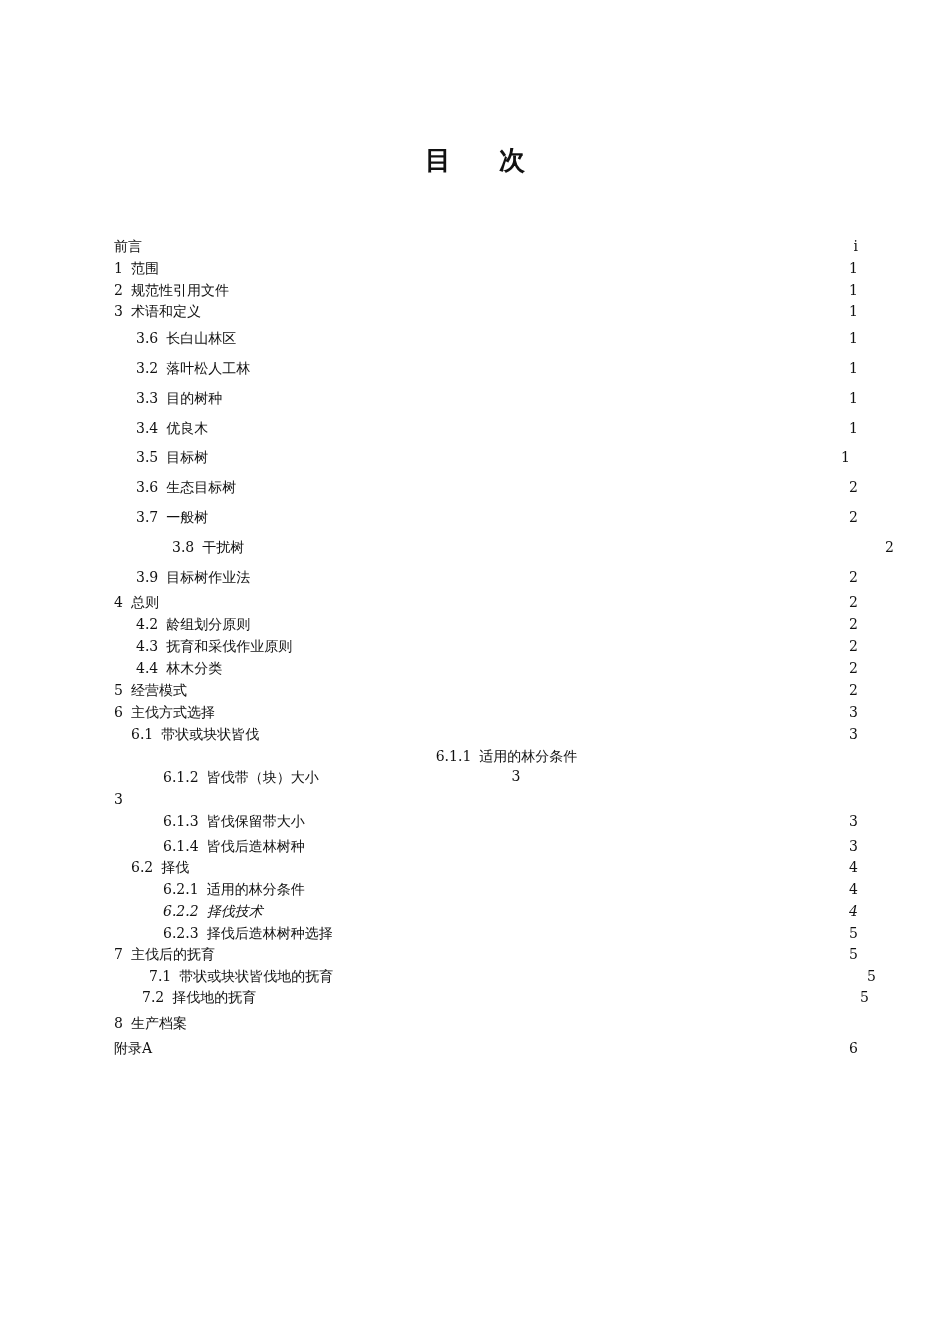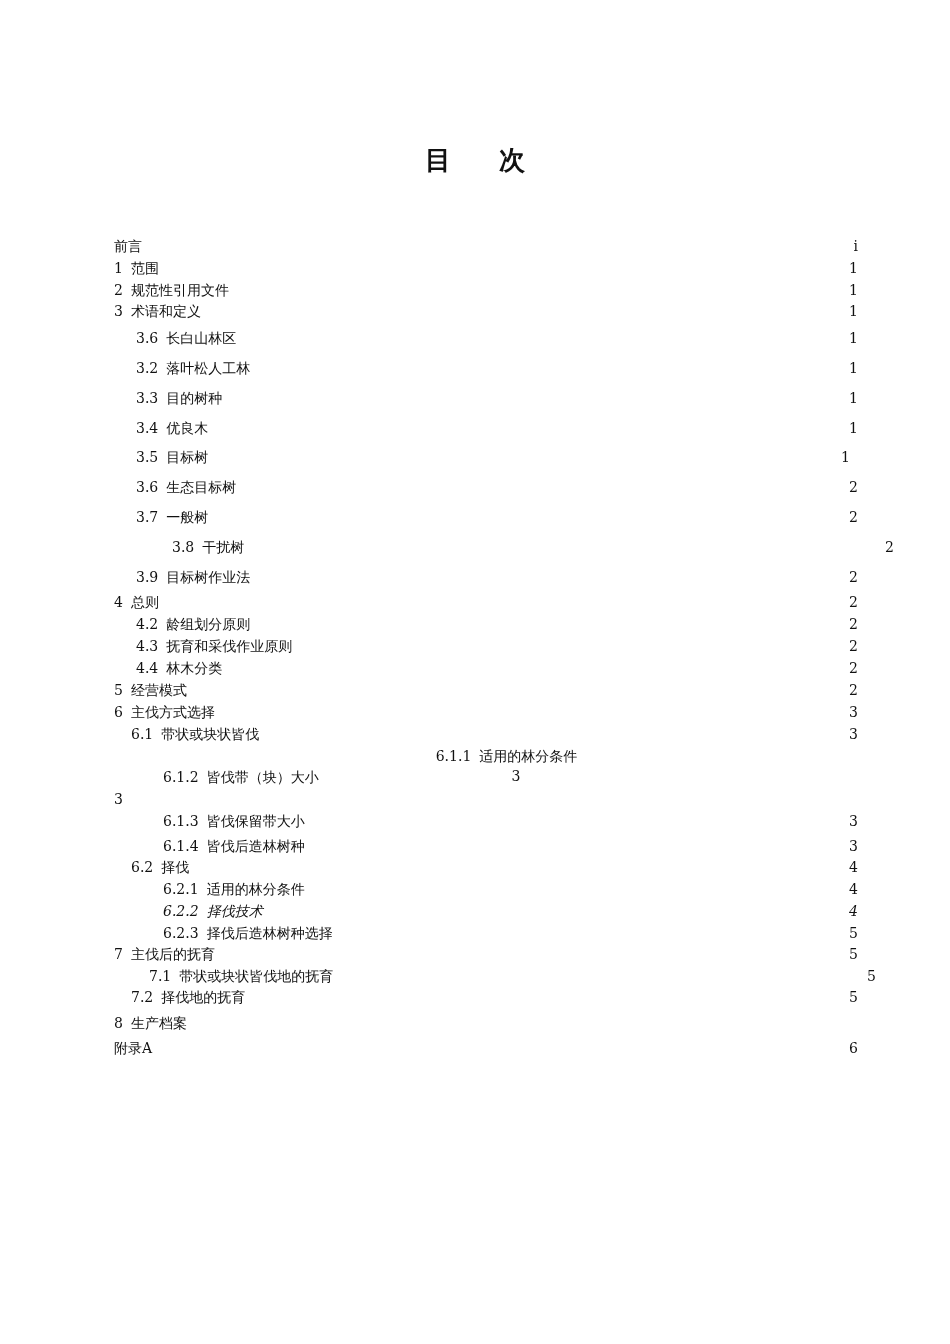--- a/index.html
+++ b/index.html
@@ -171,21 +171,21 @@
     <div class="toc-row" style="left: 114px; top: 944px; width: 744px;">
       <span class="toc-label"><span class="num">7</span><span>主伐后的抚育</span></span>
       <span class="toc-dots"></span>
       <span class="toc-page">5</span>
     </div>
     <div class="toc-row" style="left: 149px; top: 966px; width: 727px;">
       <span class="toc-label"><span class="num">7.1</span><span>带状或块状皆伐地的抚育</span></span>
       <span class="toc-dots"></span>
       <span class="toc-page">5</span>
     </div>
-    <div class="toc-row" style="left: 131px; top: 987px; width: 727px;">
+    <div class="toc-row" style="left: 142px; top: 987px; width: 727px;">
       <span class="toc-label"><span class="num">7.2</span><span>择伐地的抚育</span></span>
       <span class="toc-dots"></span>
       <span class="toc-page">5</span>
     </div>
     <div class="toc-row" style="left: 114px; top: 1013px; width: 744px;">
       <span class="toc-label"><span class="num">8</span><span>生产档案</span></span>
     </div>
     <div class="toc-row" style="left: 114px; top: 1038px; width: 744px;">
       <span class="toc-label"><span>附录A</span></span>
       <span class="toc-dots"></span>

